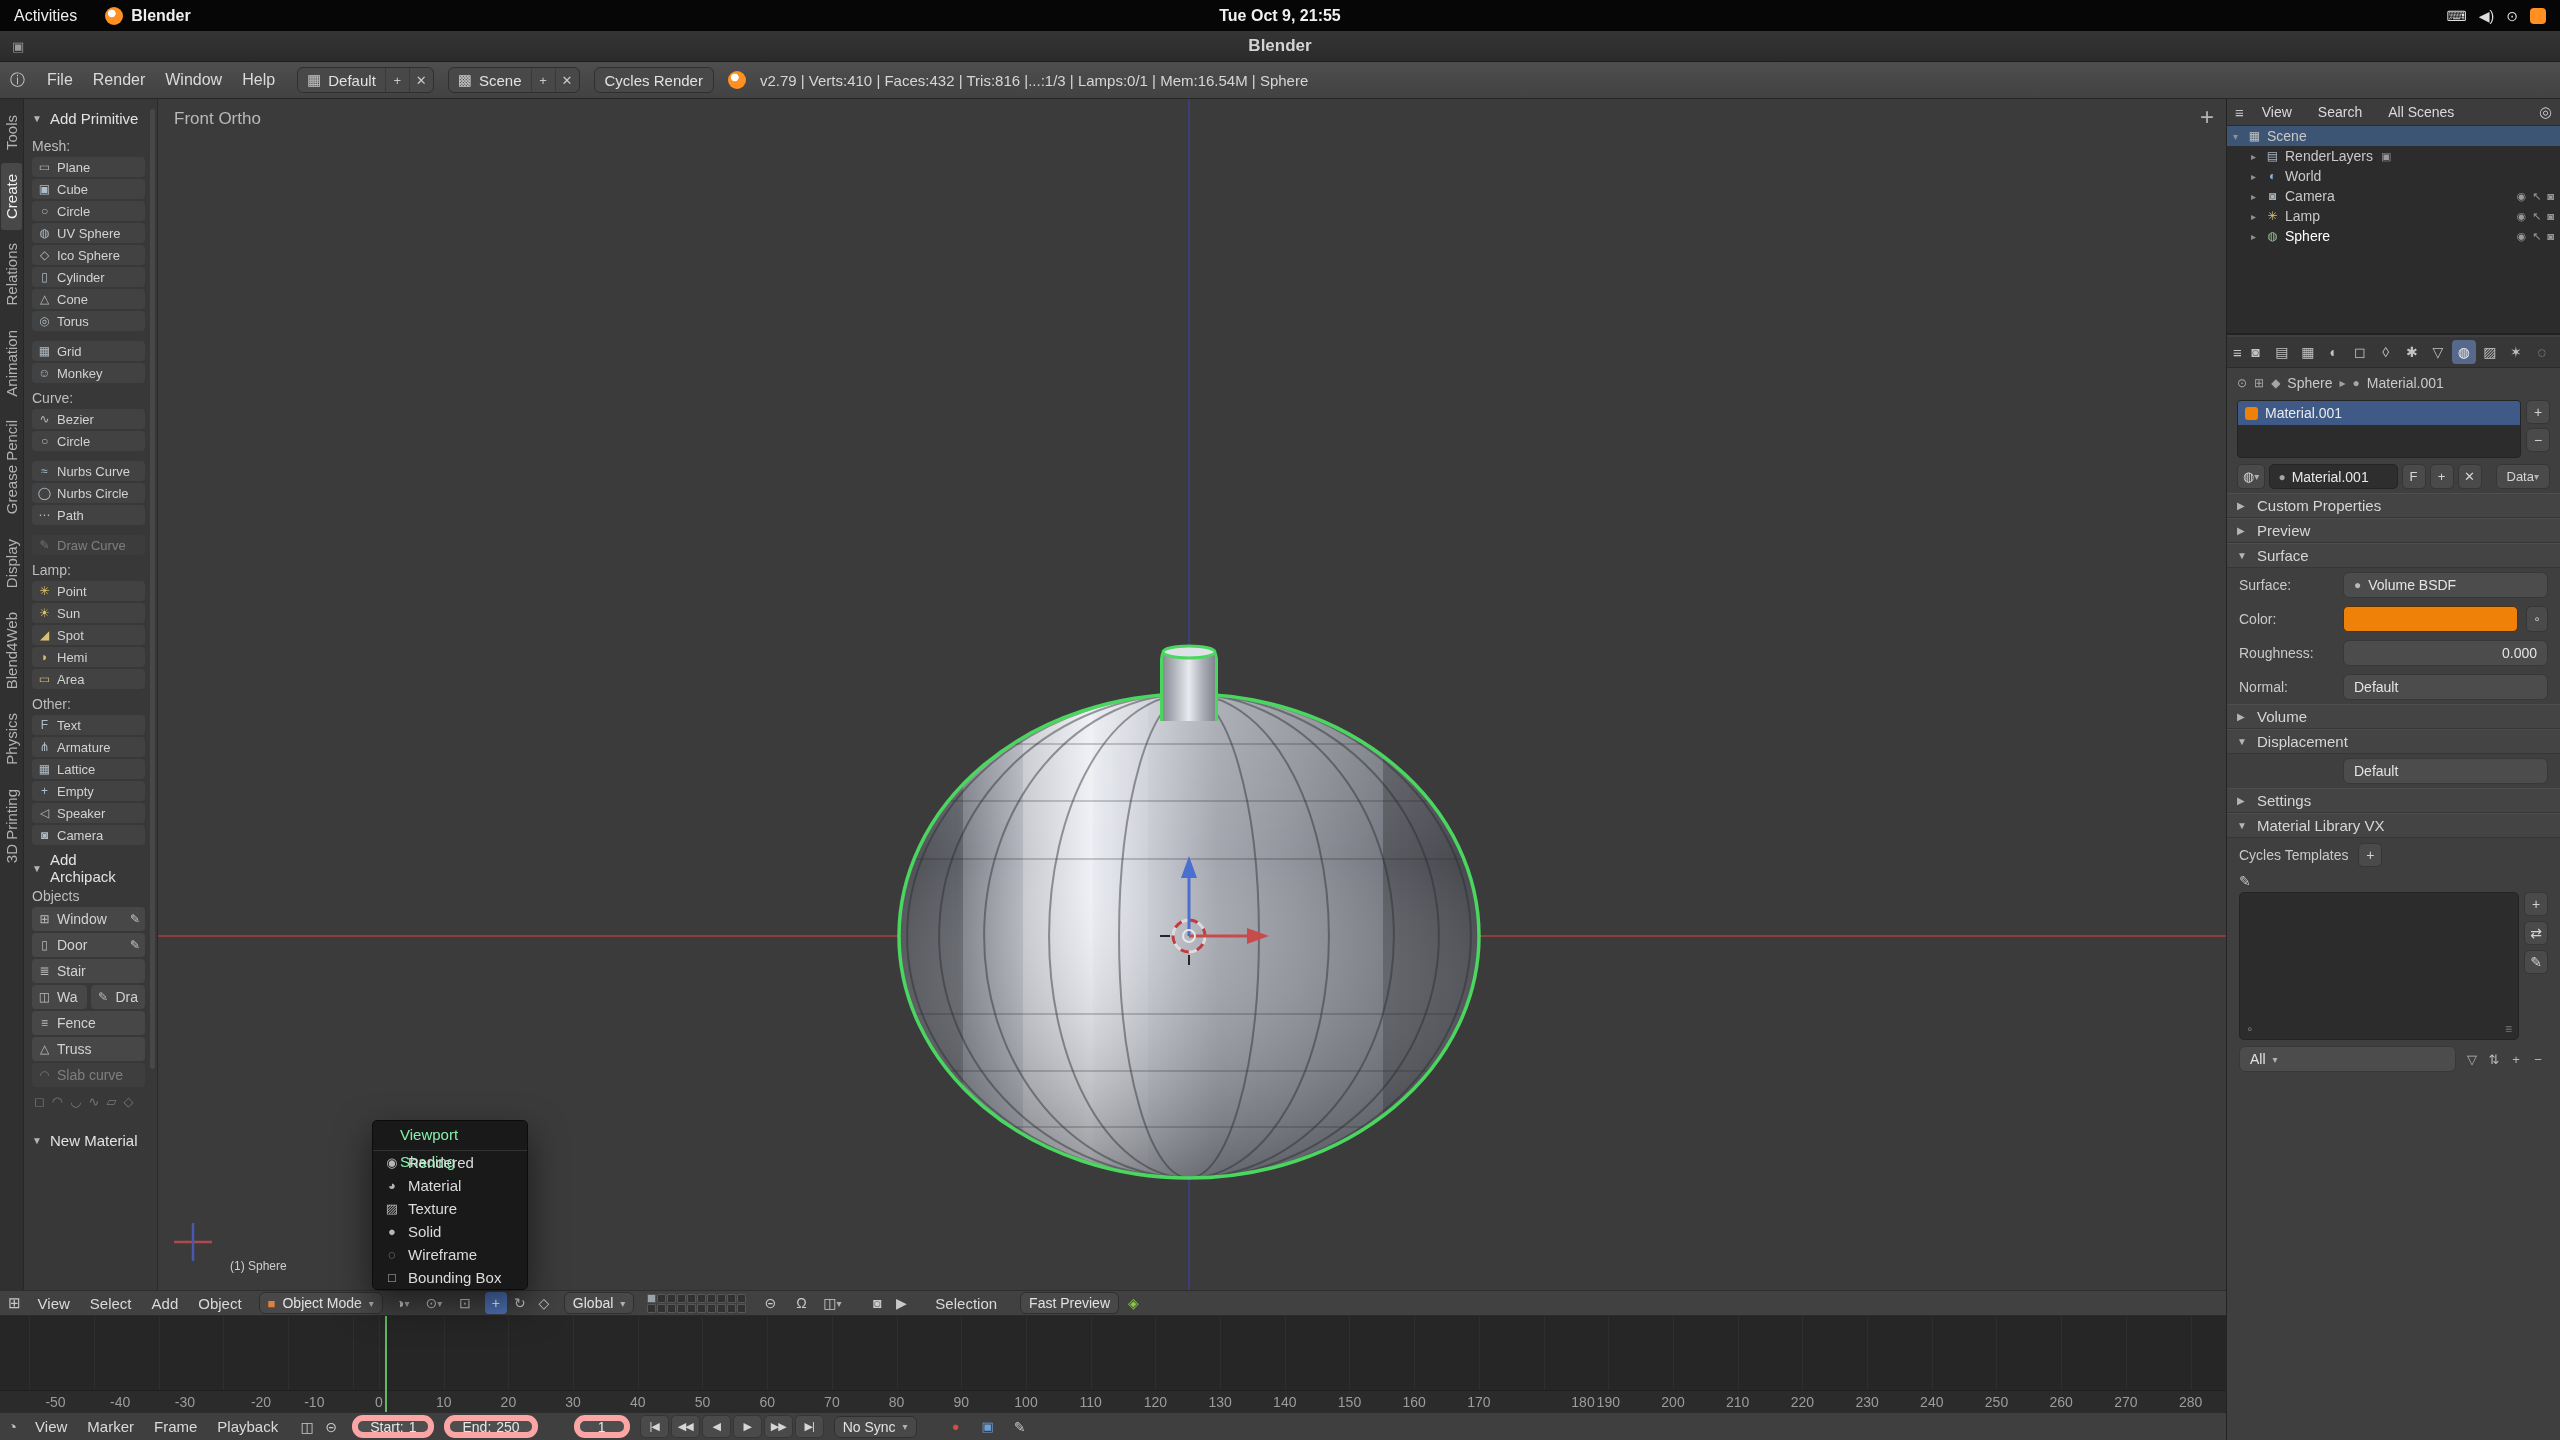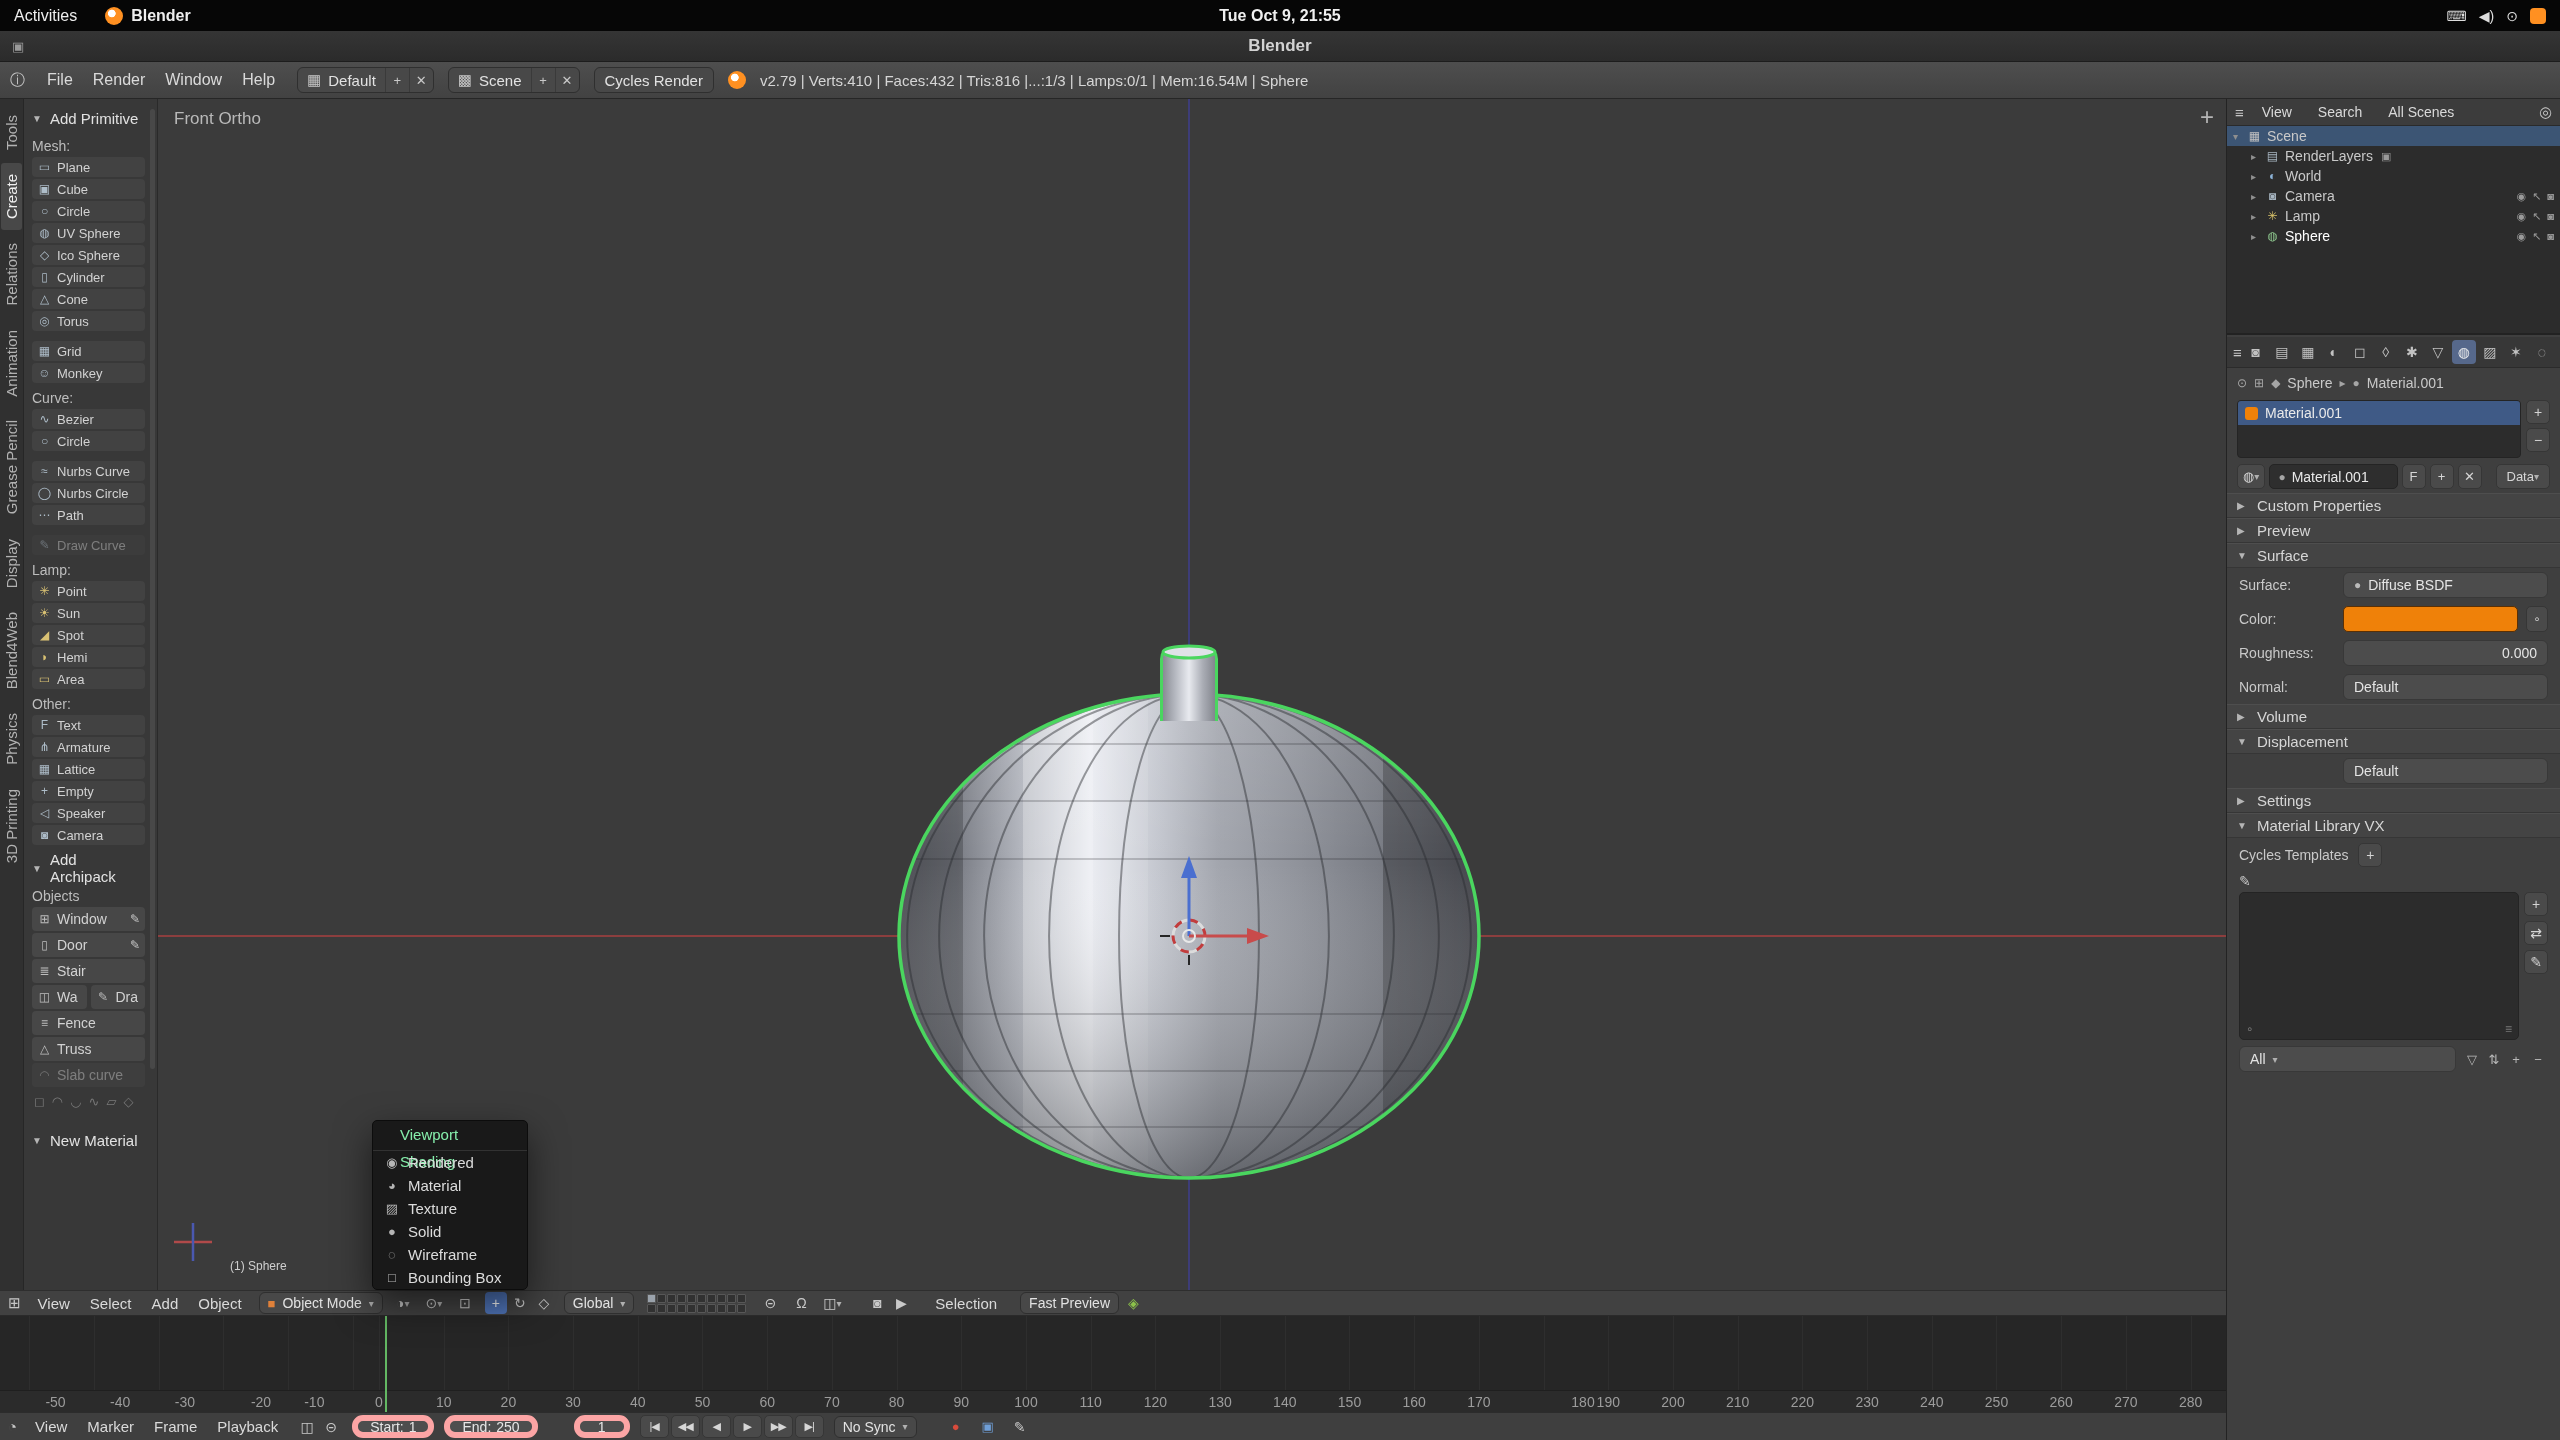--- a/index.html
+++ b/index.html
@@ -858,21 +858,21 @@
         </div>
       <div class="phead">
           <span class="tri">▼</span>
           <span>Surface</span>
         </div>
 
       <div class="prow">
         <span class="plab">Surface:</span>
         <div class="ctl">
           <span class="ctl-ic">●</span>
-          <span>Diffuse BSDF</span>
+          <span>Volume BSDF</span>
         </div>
       </div>
       <div class="prow">
         <span class="plab">Color:</span>
         <div class="swatch" id="color-swatch" style="background: rgb(239, 129, 9);"></div>
         <span class="mini-btn">∘</span>
       </div>
       <div class="prow">
         <span class="plab">Roughness:</span>
         <div class="ctl slider">

